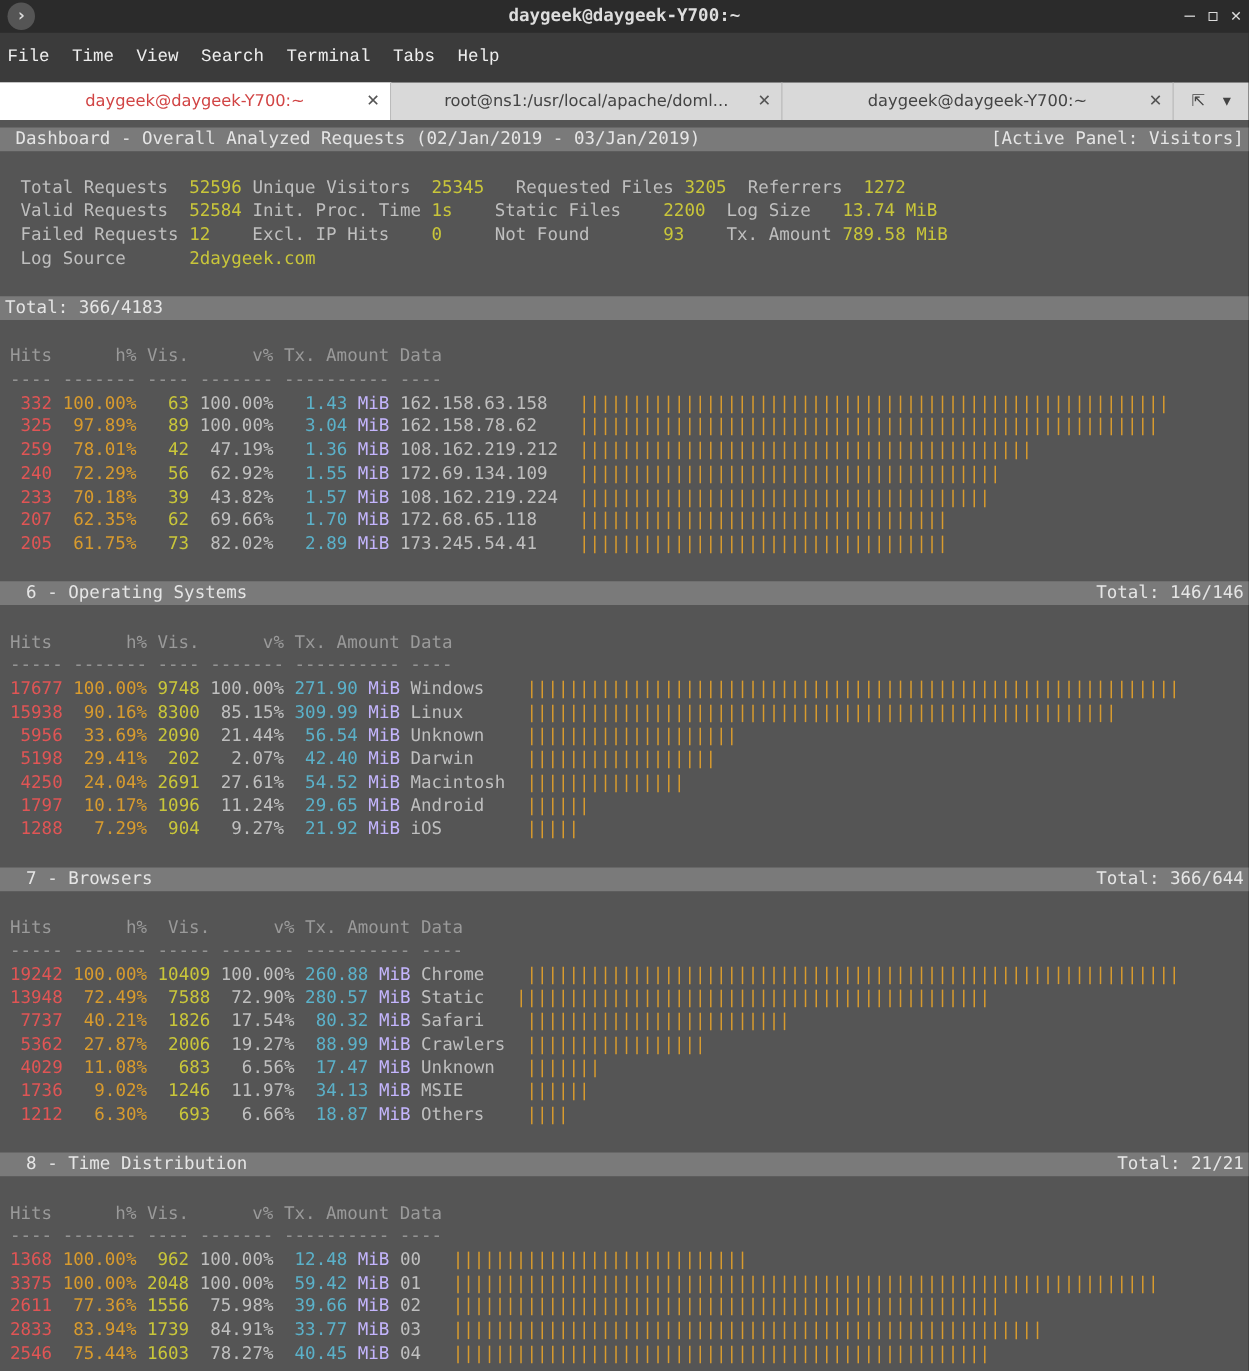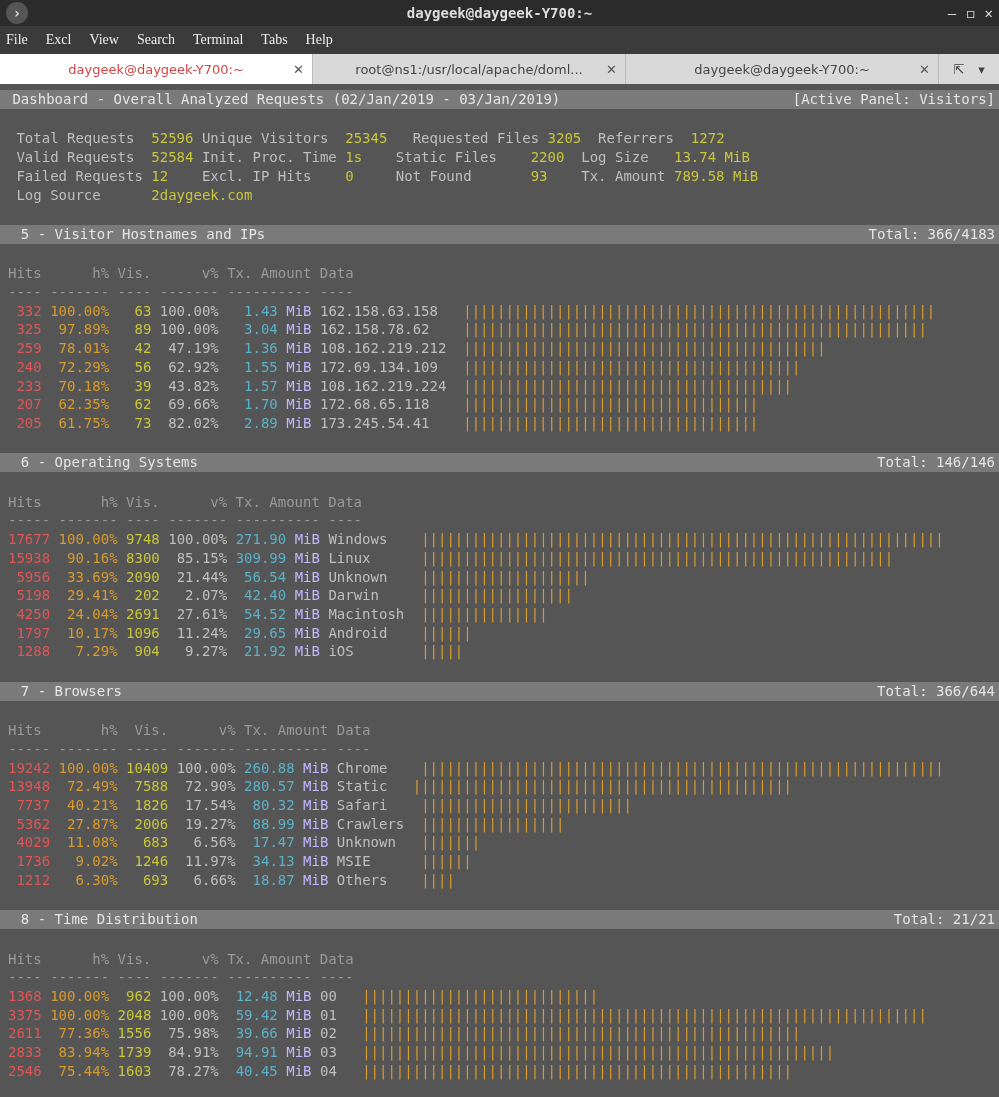--- a/index.html
+++ b/index.html
@@ -38,27 +38,27 @@
     position: absolute;
     right: 6px;
     display: flex;
     gap: 10px;
   }
   .titlebar .win-controls span { cursor: default; }
 
   
   .menubar {
     background: #3b3b3b;
-    height: 28px;
+    height: 40px;
     display: flex;
     align-items: center;
     padding: 0 6px;
     gap: 18px;
     color: #eee;
-    font-family: Liberation Serif, serif;
+    font-family: Liberation Mono, monospace;
     font-size: 14px;
   }
   .menubar span { cursor: default; }
 
   
   .tabbar {
     background: #d9d9d9;
     height: 30px;
     display: flex;
     align-items: stretch;
@@ -134,21 +134,21 @@
   <div class="title-text">daygeek@daygeek-Y700:~</div>
   <div class="win-controls">
     <span>—</span>
     <span>◻</span>
     <span>✕</span>
   </div>
 </div>
 
 <div class="menubar">
   <span>File</span>
-  <span>Excl</span>
+  <span>Time</span>
   <span>View</span>
   <span>Search</span>
   <span>Terminal</span>
   <span>Tabs</span>
   <span>Help</span>
 </div>
 
 <div class="tabbar">
   <div class="tab active">
     <span class="tab-label">daygeek@daygeek-Y700:~</span>
@@ -167,21 +167,21 @@
     <span>▾</span>
   </div>
 </div>
 
 <div class="term" id="term"><div class="panel-header"><span> Dashboard - Overall Analyzed Requests (02/Jan/2019 - 03/Jan/2019)</span><span>[Active Panel: Visitors]</span></div>
  <span class="c-gray">Total Requests </span> <span class="c-yellow">52596</span> <span class="c-gray">Unique Visitors </span> <span class="c-yellow">25345</span>   <span class="c-gray">Requested Files</span> <span class="c-yellow">3205</span>  <span class="c-gray">Referrers </span> <span class="c-yellow">1272</span>
  <span class="c-gray">Valid Requests </span> <span class="c-yellow">52584</span> <span class="c-gray">Init. Proc. Time</span> <span class="c-yellow">1s</span>    <span class="c-gray">Static Files   </span> <span class="c-yellow">2200</span>  <span class="c-gray">Log Size  </span> <span class="c-yellow">13.74 MiB</span>
  <span class="c-gray">Failed Requests</span> <span class="c-yellow">12</span>    <span class="c-gray">Excl. IP Hits   </span> <span class="c-yellow">0</span>     <span class="c-gray">Not Found      </span> <span class="c-yellow">93</span>    <span class="c-gray">Tx. Amount</span> <span class="c-yellow">789.58 MiB</span>
  <span class="c-gray">Log Source     </span> <span class="c-yellow">2daygeek.com</span>
 
-<div class="panel-header"><span>  5 - Visitor Hostnames and IPs</span><span>Total: 366/4183</span></div>
+<div class="panel-header"><span>Total: 366/4183</span></div>
 <span class="c-dgray">Hits      h% Vis.      v% Tx. Amount Data</span>
 <span class="c-dgray">---- ------- ---- ------- ---------- ----</span>
 <span class="c-red"> 332</span> <span class="c-orange">100.00%</span> <span class="c-yellow">  63</span> <span class="c-gray">100.00%</span> <span class="c-cyan">  1.43</span> <span class="c-blue">MiB</span> <span class="c-gray">162.158.63.158  </span> <span class="c-orange">||||||||||||||||||||||||||||||||||||||||||||||||||||||||</span>
 <span class="c-red"> 325</span> <span class="c-orange"> 97.89%</span> <span class="c-yellow">  89</span> <span class="c-gray">100.00%</span> <span class="c-cyan">  3.04</span> <span class="c-blue">MiB</span> <span class="c-gray">162.158.78.62   </span> <span class="c-orange">|||||||||||||||||||||||||||||||||||||||||||||||||||||||</span>
 <span class="c-red"> 259</span> <span class="c-orange"> 78.01%</span> <span class="c-yellow">  42</span> <span class="c-gray"> 47.19%</span> <span class="c-cyan">  1.36</span> <span class="c-blue">MiB</span> <span class="c-gray">108.162.219.212 </span> <span class="c-orange">|||||||||||||||||||||||||||||||||||||||||||</span>
 <span class="c-red"> 240</span> <span class="c-orange"> 72.29%</span> <span class="c-yellow">  56</span> <span class="c-gray"> 62.92%</span> <span class="c-cyan">  1.55</span> <span class="c-blue">MiB</span> <span class="c-gray">172.69.134.109  </span> <span class="c-orange">||||||||||||||||||||||||||||||||||||||||</span>
 <span class="c-red"> 233</span> <span class="c-orange"> 70.18%</span> <span class="c-yellow">  39</span> <span class="c-gray"> 43.82%</span> <span class="c-cyan">  1.57</span> <span class="c-blue">MiB</span> <span class="c-gray">108.162.219.224 </span> <span class="c-orange">|||||||||||||||||||||||||||||||||||||||</span>
 <span class="c-red"> 207</span> <span class="c-orange"> 62.35%</span> <span class="c-yellow">  62</span> <span class="c-gray"> 69.66%</span> <span class="c-cyan">  1.70</span> <span class="c-blue">MiB</span> <span class="c-gray">172.68.65.118   </span> <span class="c-orange">|||||||||||||||||||||||||||||||||||</span>
 <span class="c-red"> 205</span> <span class="c-orange"> 61.75%</span> <span class="c-yellow">  73</span> <span class="c-gray"> 82.02%</span> <span class="c-cyan">  2.89</span> <span class="c-blue">MiB</span> <span class="c-gray">173.245.54.41   </span> <span class="c-orange">|||||||||||||||||||||||||||||||||||</span>
 
@@ -206,16 +206,16 @@
 <span class="c-red"> 4029</span> <span class="c-orange"> 11.08%</span> <span class="c-yellow">  683</span> <span class="c-gray">  6.56%</span> <span class="c-cyan"> 17.47</span> <span class="c-blue">MiB</span> <span class="c-gray">Unknown  </span> <span class="c-orange">|||||||</span>
 <span class="c-red"> 1736</span> <span class="c-orange">  9.02%</span> <span class="c-yellow"> 1246</span> <span class="c-gray"> 11.97%</span> <span class="c-cyan"> 34.13</span> <span class="c-blue">MiB</span> <span class="c-gray">MSIE     </span> <span class="c-orange">||||||</span>
 <span class="c-red"> 1212</span> <span class="c-orange">  6.30%</span> <span class="c-yellow">  693</span> <span class="c-gray">  6.66%</span> <span class="c-cyan"> 18.87</span> <span class="c-blue">MiB</span> <span class="c-gray">Others   </span> <span class="c-orange">||||</span>
 
 <div class="panel-header"><span>  8 - Time Distribution</span><span>Total: 21/21</span></div>
 <span class="c-dgray">Hits      h% Vis.      v% Tx. Amount Data</span>
 <span class="c-dgray">---- ------- ---- ------- ---------- ----</span>
 <span class="c-red">1368</span> <span class="c-orange">100.00%</span> <span class="c-yellow"> 962</span> <span class="c-gray">100.00%</span> <span class="c-cyan"> 12.48</span> <span class="c-blue">MiB</span> <span class="c-gray">00  </span> <span class="c-orange">||||||||||||||||||||||||||||</span>
 <span class="c-red">3375</span> <span class="c-orange">100.00%</span> <span class="c-yellow">2048</span> <span class="c-gray">100.00%</span> <span class="c-cyan"> 59.42</span> <span class="c-blue">MiB</span> <span class="c-gray">01  </span> <span class="c-orange">|||||||||||||||||||||||||||||||||||||||||||||||||||||||||||||||||||</span>
 <span class="c-red">2611</span> <span class="c-orange"> 77.36%</span> <span class="c-yellow">1556</span> <span class="c-gray"> 75.98%</span> <span class="c-cyan"> 39.66</span> <span class="c-blue">MiB</span> <span class="c-gray">02  </span> <span class="c-orange">||||||||||||||||||||||||||||||||||||||||||||||||||||</span>
-<span class="c-red">2833</span> <span class="c-orange"> 83.94%</span> <span class="c-yellow">1739</span> <span class="c-gray"> 84.91%</span> <span class="c-cyan"> 94.91</span> <span class="c-blue">MiB</span> <span class="c-gray">03  </span> <span class="c-orange">||||||||||||||||||||||||||||||||||||||||||||||||||||||||</span>
+<span class="c-red">2833</span> <span class="c-orange"> 83.94%</span> <span class="c-yellow">1739</span> <span class="c-gray"> 84.91%</span> <span class="c-cyan"> 33.77</span> <span class="c-blue">MiB</span> <span class="c-gray">03  </span> <span class="c-orange">||||||||||||||||||||||||||||||||||||||||||||||||||||||||</span>
 <span class="c-red">2546</span> <span class="c-orange"> 75.44%</span> <span class="c-yellow">1603</span> <span class="c-gray"> 78.27%</span> <span class="c-cyan"> 40.45</span> <span class="c-blue">MiB</span> <span class="c-gray">04  </span> <span class="c-orange">|||||||||||||||||||||||||||||||||||||||||||||||||||</span>
 
 </div>
 
 </body></html>

